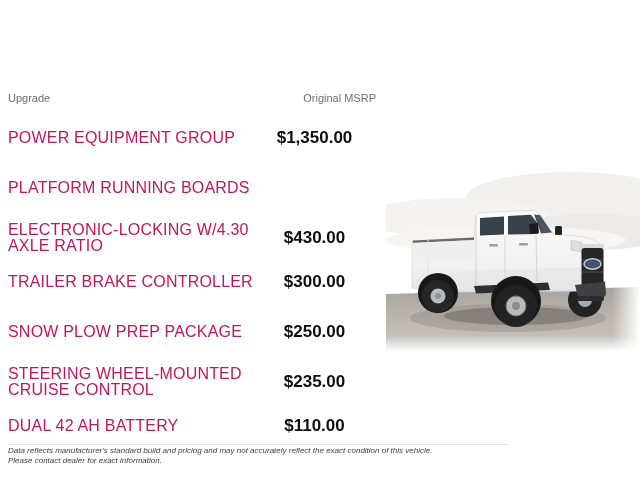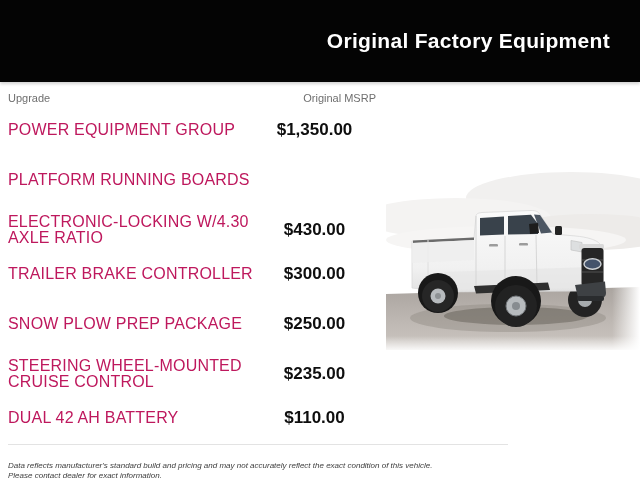--- a/index.html
+++ b/index.html
@@ -9,44 +9,41 @@
 
   
   .header { position:absolute; top:0; left:0; width:640px; height:82px;
             background:#040404; display:flex; align-items:center; justify-content:flex-end;
             padding-right:30px; box-shadow:0 2px 3px rgba(0,0,0,0.18); }
   .header-title { color:#ffffff; font-size:21px; font-weight:bold; letter-spacing:0.3px; }
 
   
   .equip-table { position:absolute; left:8px; top:92px; width:368px; }
   .col-header { display:flex; justify-content:space-between; align-items:baseline;
-                font-size:11px; color:#6f6f6f; margin-bottom:4px; }
+                font-size:11px; color:#6f6f6f; margin-bottom:12px; }
   .row { display:flex; align-items:center; min-height:44px; }
   .row:nth-of-type(3), .row:nth-of-type(6) { min-height:56px; }
   .row-label { width:245px; font-size:16px; line-height:16px; color:#be185d;
                letter-spacing:0.2px; }
   .row-price { flex:1; text-align:center; font-size:17px; font-weight:bold; color:#0e0e0e; }
 
   
   .footer { position:absolute; left:8px; top:444px; width:500px;
-            border-top:1px solid #e3e3e3; padding-top:16px; }
+            border-top:1px solid #e3e3e3; padding-top:1px; }
   .footer div { font-size:8px; font-style:italic; color:#3c3c3c; line-height:9.5px;
                 white-space:nowrap; }
 
   
   .vehicle-photo { position:absolute; left:386px; top:140px; width:254px; height:212px; }
 </style>
 </head>
 <body>
 
 <div class="page">
 
-  <div class="header">
-    <div class="header-title">Original Factory Equipment</div>
-  </div>
 
   <div class="equip-table">
     <div class="col-header">
       <span>Upgrade</span>
       <span>Original MSRP</span>
     </div>
 
     <div class="row">
       <div class="row-label">POWER EQUIPMENT GROUP</div>
       <div class="row-price">$1,350.00</div>

